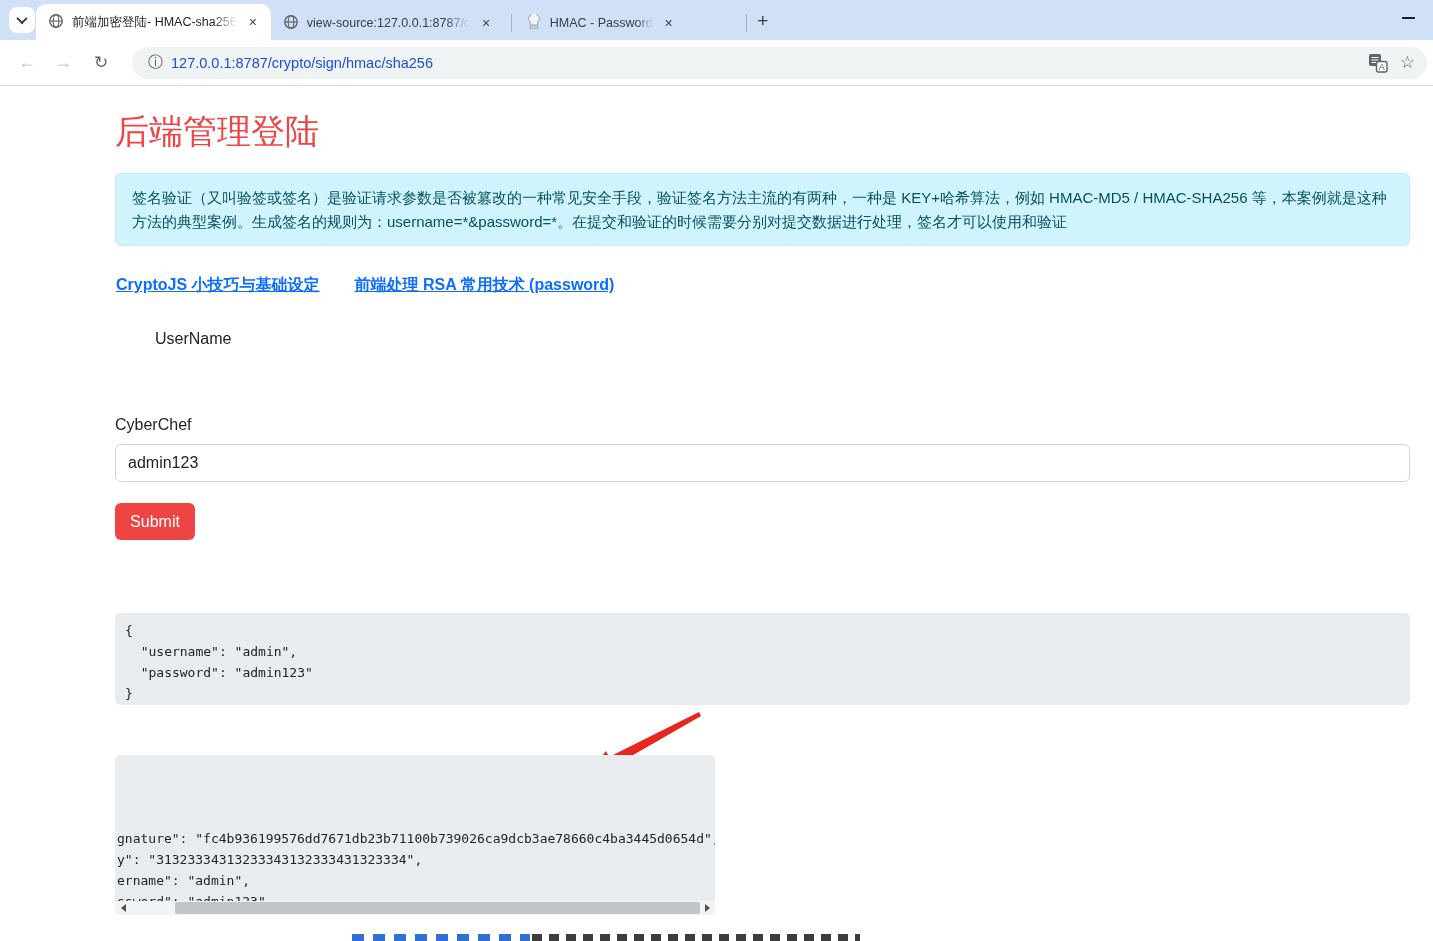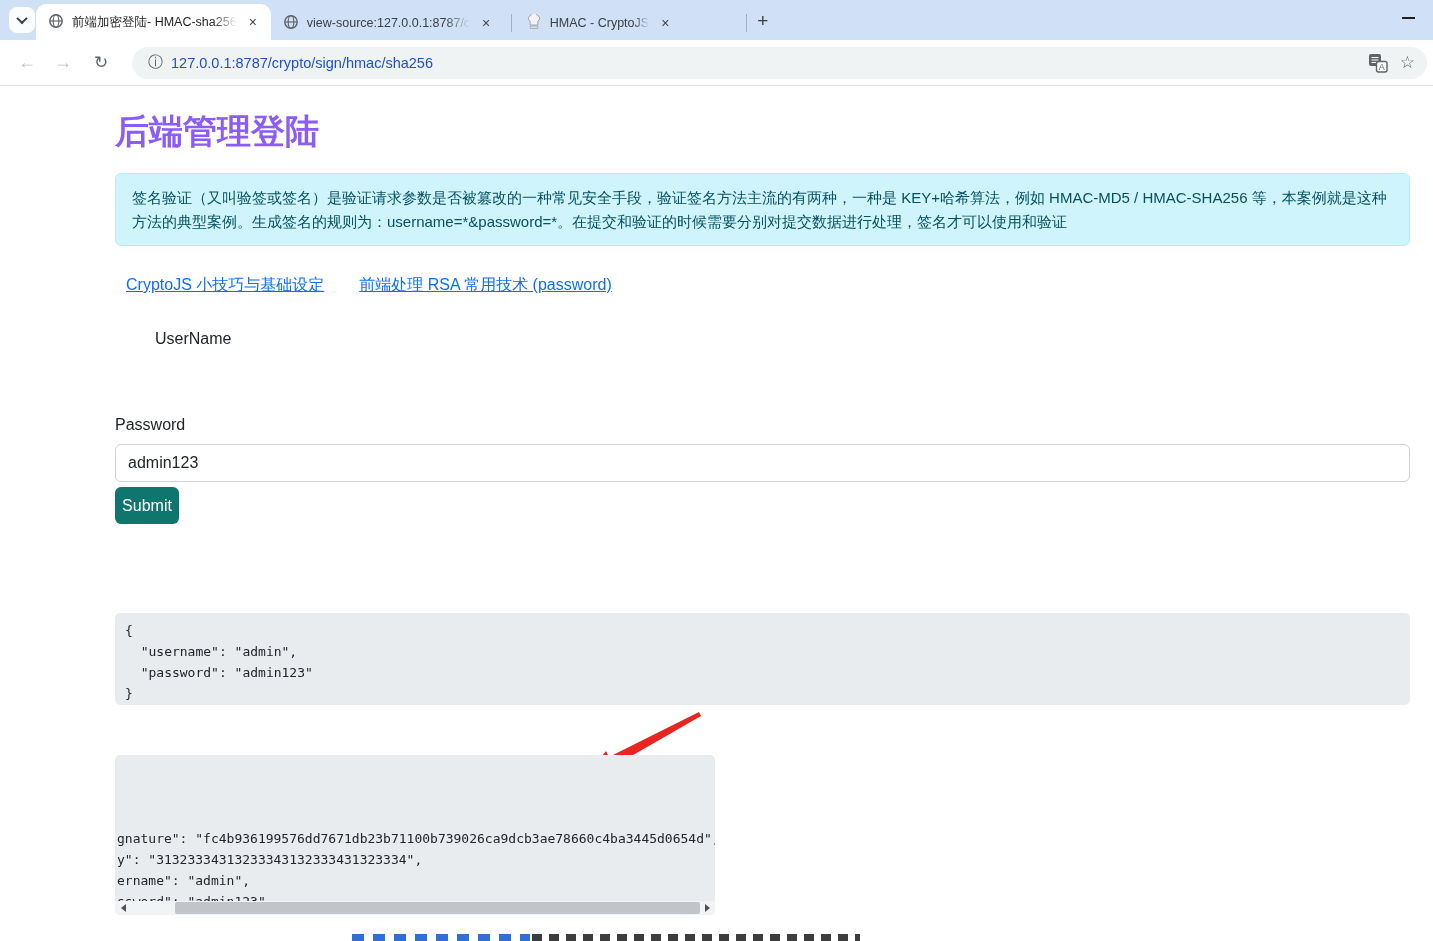--- a/index.html
+++ b/index.html
@@ -35,33 +35,33 @@
   .back { margin-left:12px; } .fwd { margin-left:6px; } .reload { margin-left:8px; font-size:17px; }
   .omnibox { margin-left:16px; height:32px; flex:1; margin-right:6px; background:#f0f3f4;
              border-radius:16px; display:flex; align-items:center; padding:0 12px; cursor:text; }
   .info-i { font-size:15px; color:#5f6368; margin:0 8px 0 4px; cursor:pointer; }
   .url { font-size:14.5px; color:#1d4ed8; flex:1; white-space:nowrap; }
   .obx-icon { margin-left:12px; cursor:pointer; display:flex; align-items:center; }
   .star { font-size:17px; color:#5f6368; }
 
   
   .main { position:absolute; top:87px; left:115px; width:1295px; height:854px; }
-  h1.pg { position:absolute; top:22px; left:0; font-size:34px; font-weight:700; color:#8b5cf6; }
+  h1.pg { position:absolute; top:22px; left:0; font-size:34px; font-weight:400; color:#ef4444; }
   .alert { position:absolute; top:86px; left:0; width:1295px; height:73px; overflow:hidden;
            background:#cff4fc; border:1px solid #b6effb; border-radius:6px; color:#055160;
            font-size:15px; line-height:24px; padding:12px 16px; }
-  .links { position:absolute; top:188px; left:11px; display:flex; gap:35px; }
+  .links { position:absolute; top:188px; left:1px; display:flex; gap:35px;font-weight:bold; }
   .links a { color:#0d6efd; font-size:16px; text-decoration:underline; cursor:pointer; }
   .flabel { position:absolute; left:0; font-size:16px; color:#212529; }
   .lbl-user { top:243px;margin-left:40px; } .lbl-pass { top:329px; }
   .finput { position:absolute; left:0; width:1295px; height:38px; border:1px solid #ced4da;
             border-radius:6px; font-size:16px; color:#212529; padding:0 12px;
             font-family:"Liberation Sans","DejaVu Sans",sans-serif; background:#fff; }
   .inp-user { top:271px; } .inp-pass { top:357px; }
-  .submit { position:absolute; top:400px; left:0; width:64px; height:37px; background:#0f766e;
+  .submit { position:absolute; top:416px; left:0; width:80px; height:37px; background:#ef4444;
             color:#fff; font-size:16px; border:none; border-radius:6px; cursor:pointer; }
   h2.pg { position:absolute; top:475px; left:0; font-size:30px; font-weight:500; color:#212529; }
   .codeblock { position:absolute; background:#e9ecef; border-radius:5px; color:#212529;
                font-family:"DejaVu Sans Mono","Liberation Mono",monospace;
                font-size:13px; line-height:21px; white-space:pre; overflow:hidden; }
   .code1 { top:526px; left:0; width:1295px; height:92px; padding:7px 10px; }
   .code2 { top:668px; left:0; width:600px; height:160px; padding:31px 4px 4px 2px; }
 
   .arrow-svg { position:absolute; top:622px; left:470px; }
 
@@ -113,21 +113,21 @@
       <span class="close">×</span>
     </div>
     <div class="tab-sep"></div>
     <div class="tab" style="width:230px">
       <span>
         <svg width="16" height="16" viewBox="0 0 16 16">
             <path d="M4.2 7.2a3 3 0 0 1 .5-5.7 3.4 3.4 0 0 1 6.6 0 3 3 0 0 1 .5 5.7V11H4.2z" fill="#f1f3f4" stroke="#9aa0a6" stroke-width=".9"></path>
             <rect x="4.2" y="12" width="7.6" height="2.6" fill="#dadce0" stroke="#9aa0a6" stroke-width=".7"></rect>
           </svg>
       </span>
-      <span class="title">HMAC - CryptoJS</span>
+      <span class="title">HMAC - Password</span>
       <span class="close">×</span>
     </div>
     <div class="tab-sep"></div>
     <div class="newtab">+</div>
   </div>
   <div class="win-min"></div>
 </div>
 
 <div class="toolbar">
   <span class="navbtn disabled back">←</span>
@@ -153,21 +153,21 @@
 
   <div class="alert">签名验证（又叫验签或签名）是验证请求参数是否被篡改的一种常见安全手段，验证签名方法主流的有两种，一种是 KEY+哈希算法，例如 HMAC-MD5 / HMAC-SHA256 等，本案例就是这种方法的典型案例。生成签名的规则为：username=*&amp;password=*。在提交和验证的时候需要分别对提交数据进行处理，签名才可以使用和验证</div>
 
   <div class="links">
     <a>CryptoJS 小技巧与基础设定</a>
     <a>前端处理 RSA 常用技术 (password)</a>
   </div>
 
   <div class="flabel lbl-user">UserName</div>
 
-  <div class="flabel lbl-pass">Password</div>
+  <div class="flabel lbl-pass">CyberChef</div>
   <input class="finput inp-pass" value="admin123" style="">
 
   <button class="submit">Submit</button>
 
 
   <pre class="codeblock code1">{
   "username": "admin",
   "password": "admin123"
 }</pre>
 

